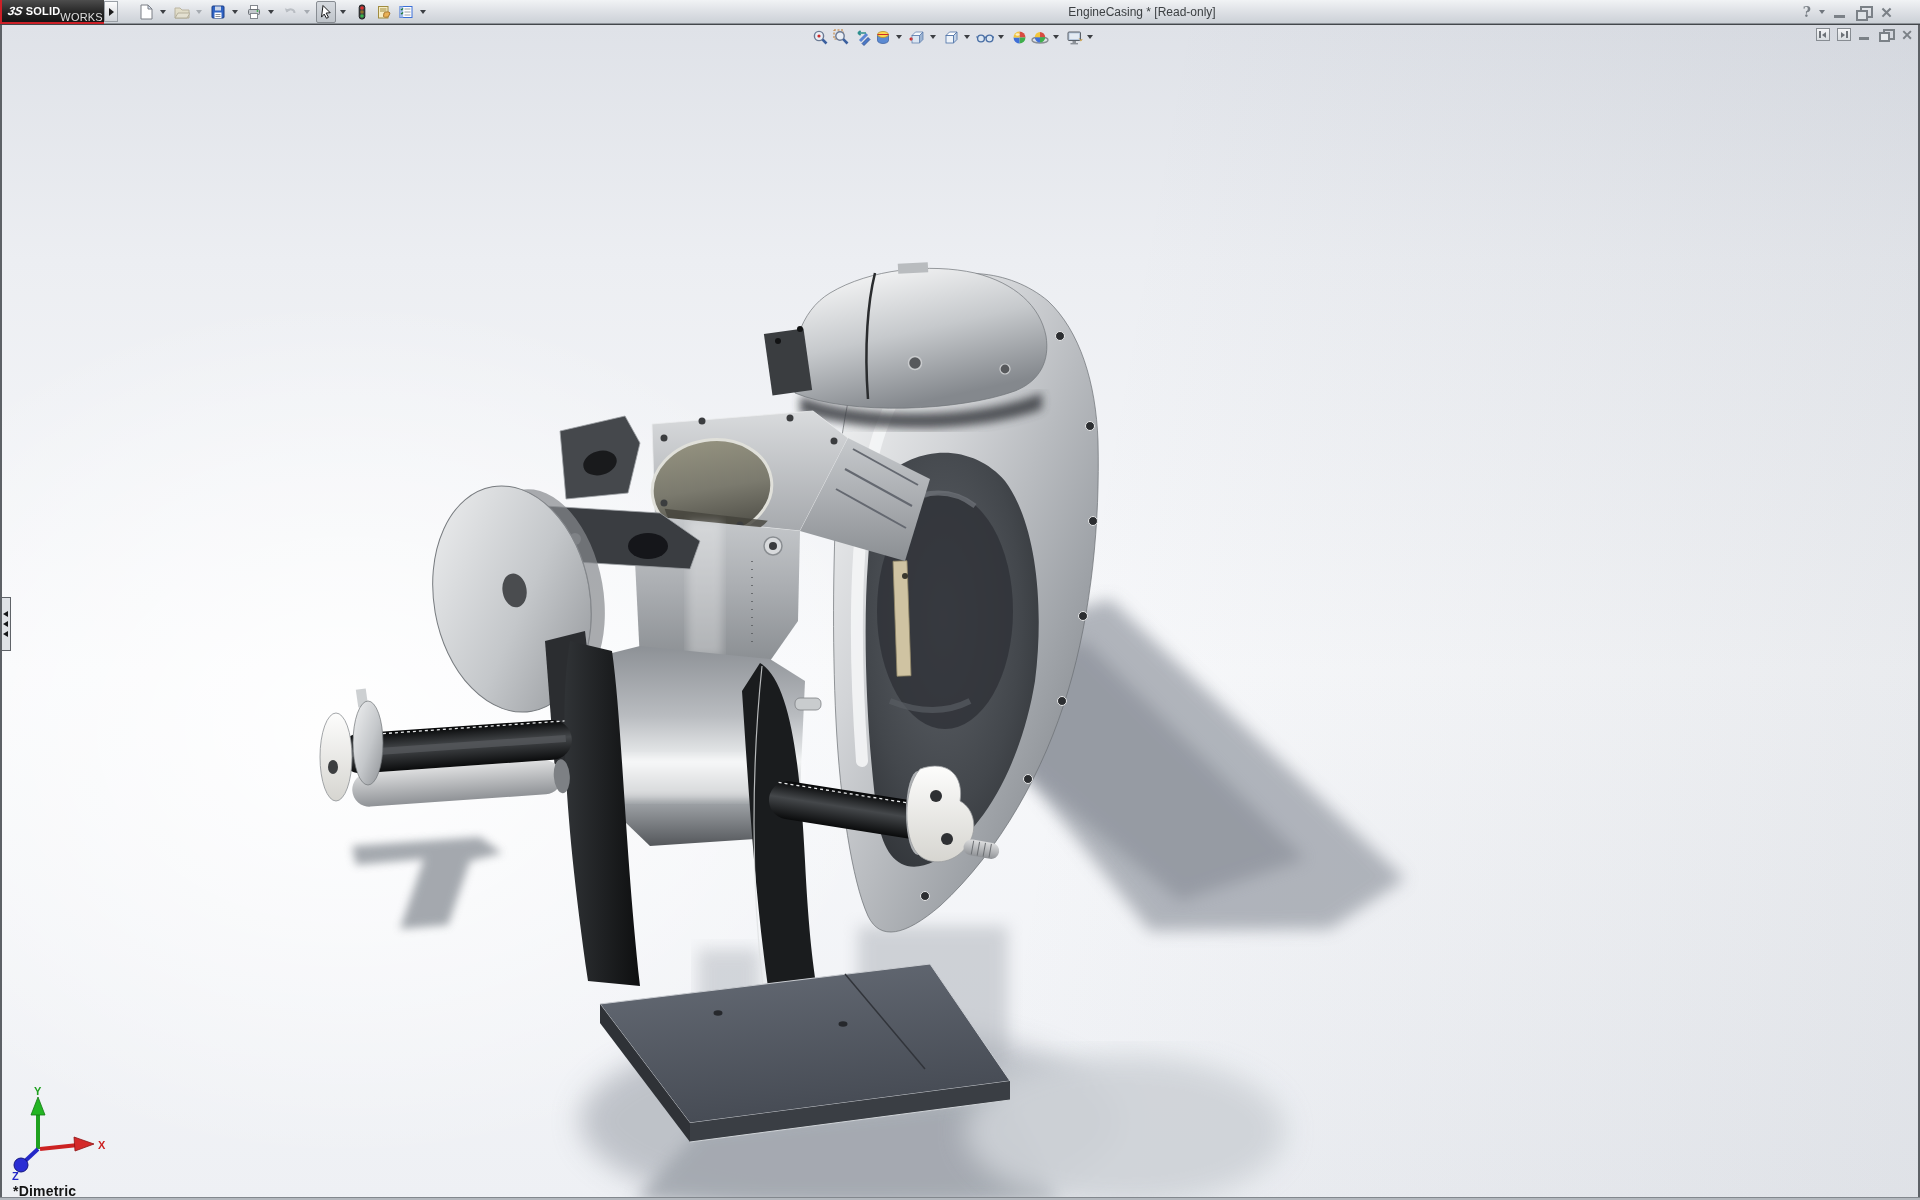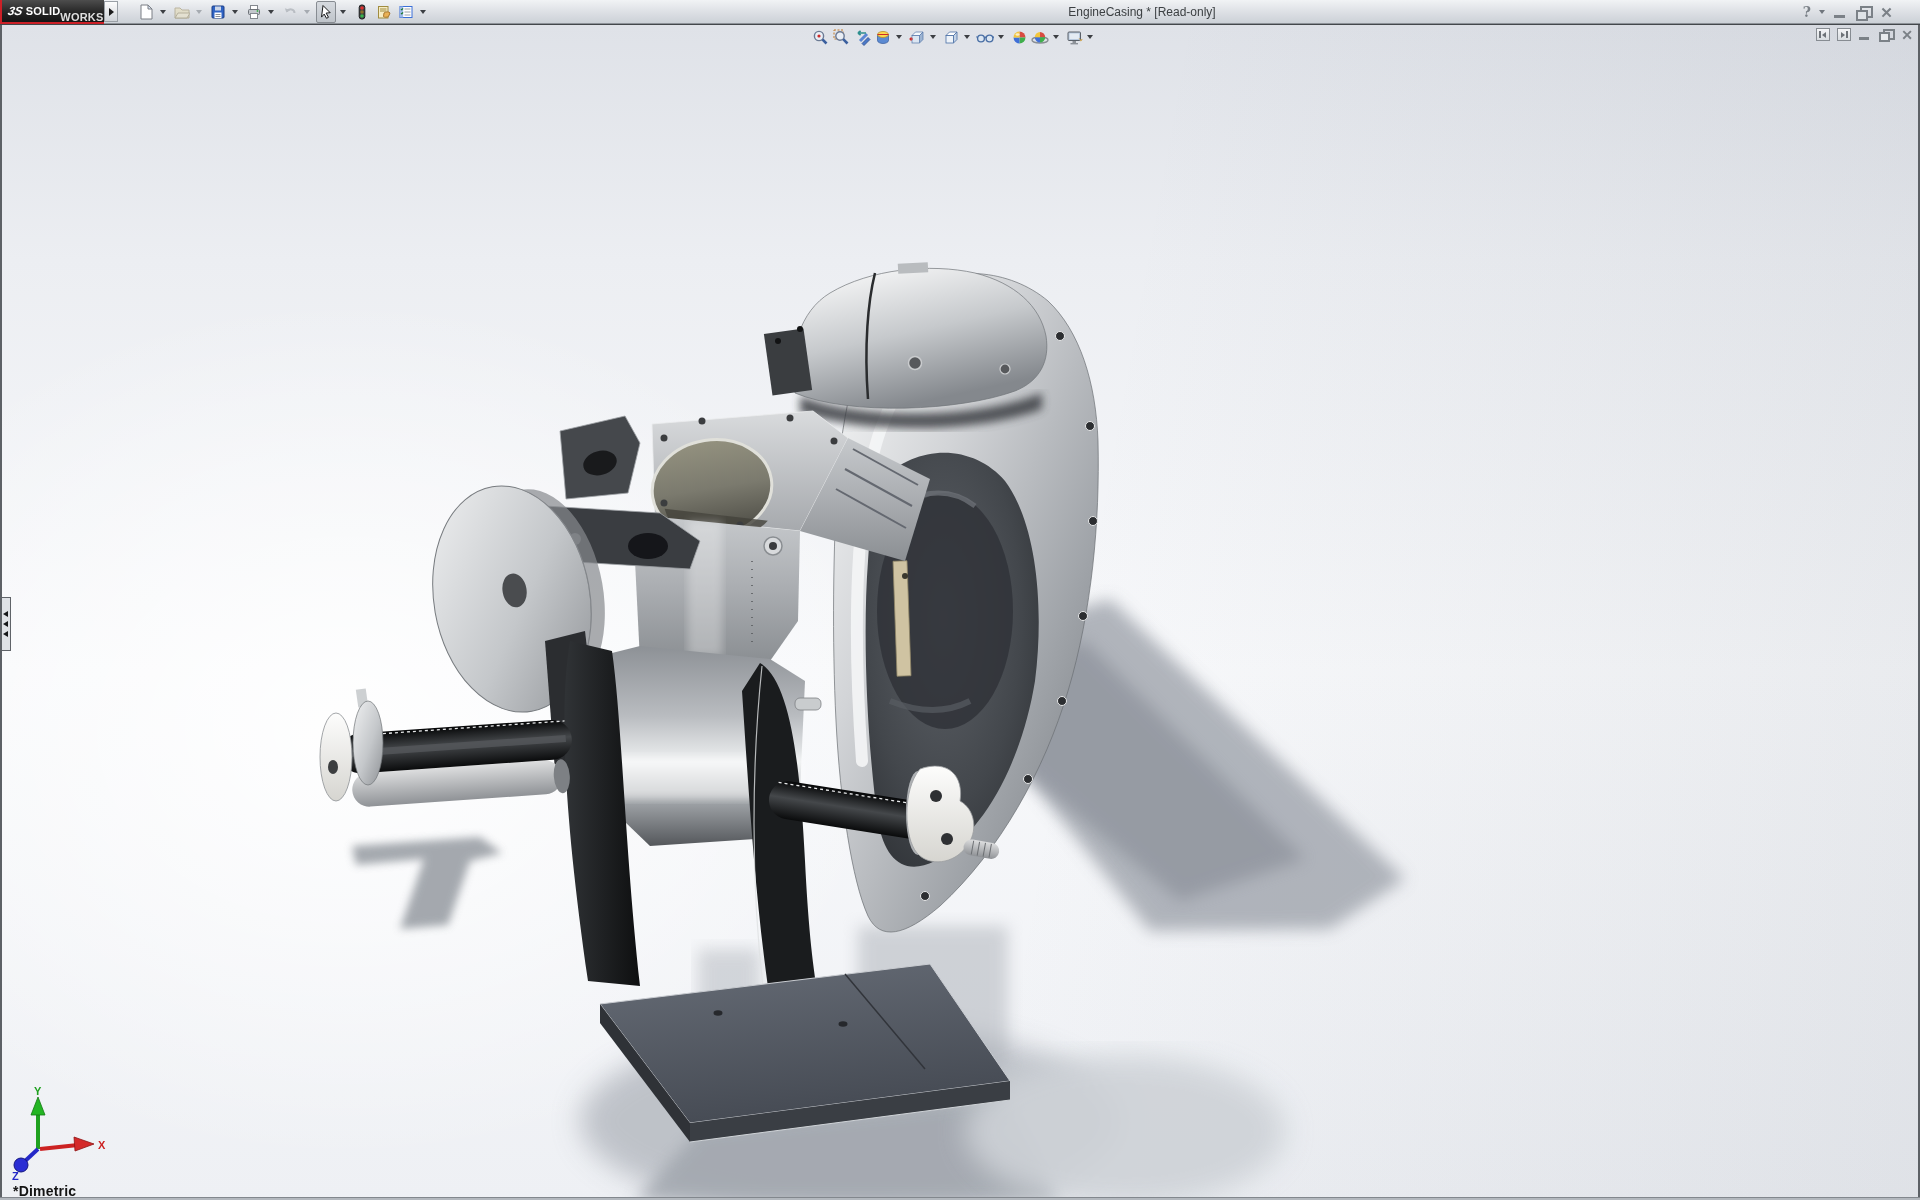--- a/index.html
+++ b/index.html
@@ -17,21 +17,21 @@
   }
   .logo-block{
     position:absolute;left:0;top:0;height:24px;width:104px;
     display:flex;align-items:center;padding-left:6px;
     background:linear-gradient(#4d4d4d,#232323 60%,#151515);
     border-left:2px solid #cc2027;border-bottom:2px solid #cc2027;
     color:#fff;cursor:pointer;
   }
   .logo-glyph{font-style:italic;font-weight:700;font-size:12px;margin-right:3px;transform:skewX(-12deg);}
   .logo-bold{font-weight:700;font-size:11px;letter-spacing:.2px;}
-  .logo-light{font-weight:700;font-size:11px;opacity:.85;letter-spacing:.2px;margin-top:11px;}
+  .logo-light{font-weight:400;font-size:11px;opacity:.85;letter-spacing:.2px;margin-top:11px;}
   .menu-arrow{
     position:absolute;left:104px;top:1px;width:14px;height:21px;
     background:linear-gradient(#fdfdfd,#cfd3d8);border:1px solid #9aa0a6;
     display:flex;align-items:center;justify-content:center;cursor:pointer;
   }
   .menu-arrow::after{content:"";border-left:5px solid #1c1c1c;border-top:4px solid transparent;border-bottom:4px solid transparent;}
   .main-toolbar{
     position:absolute;left:136px;top:0;height:24px;display:flex;align-items:center;gap:2px;
   }
   .tb{border:0;background:transparent;width:20px;height:22px;padding:1px;display:flex;align-items:center;justify-content:center;cursor:pointer;}

